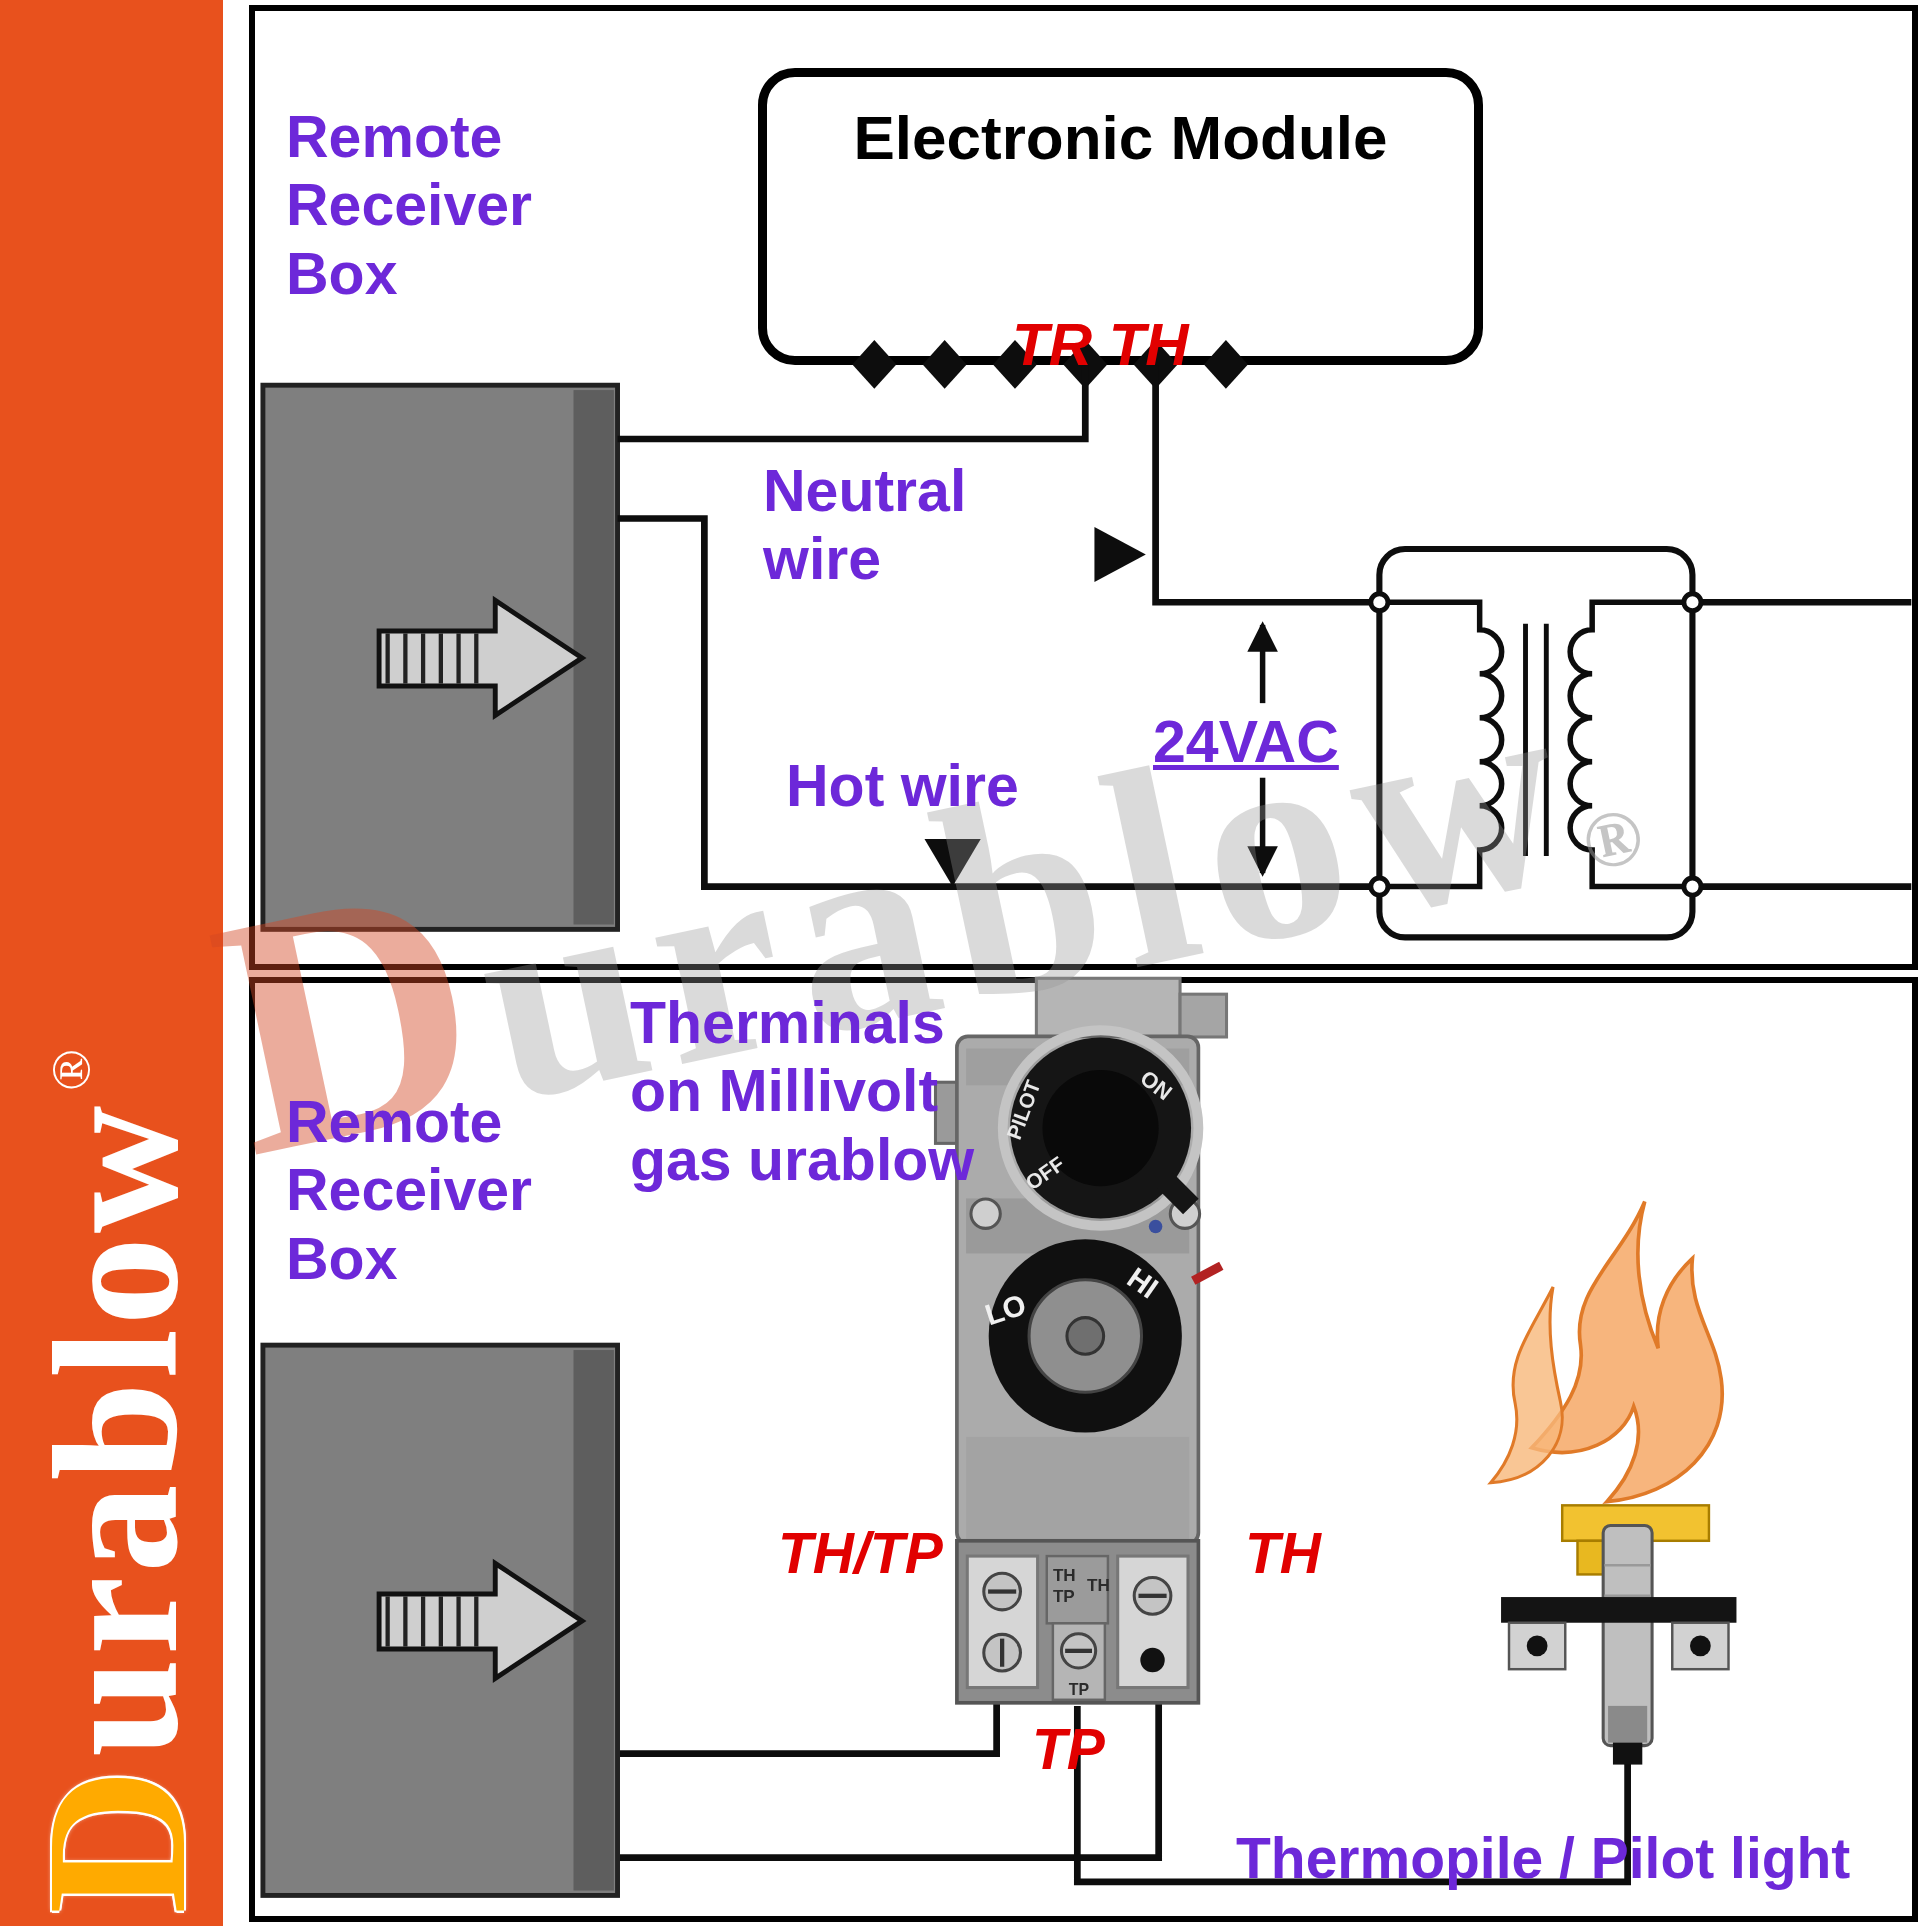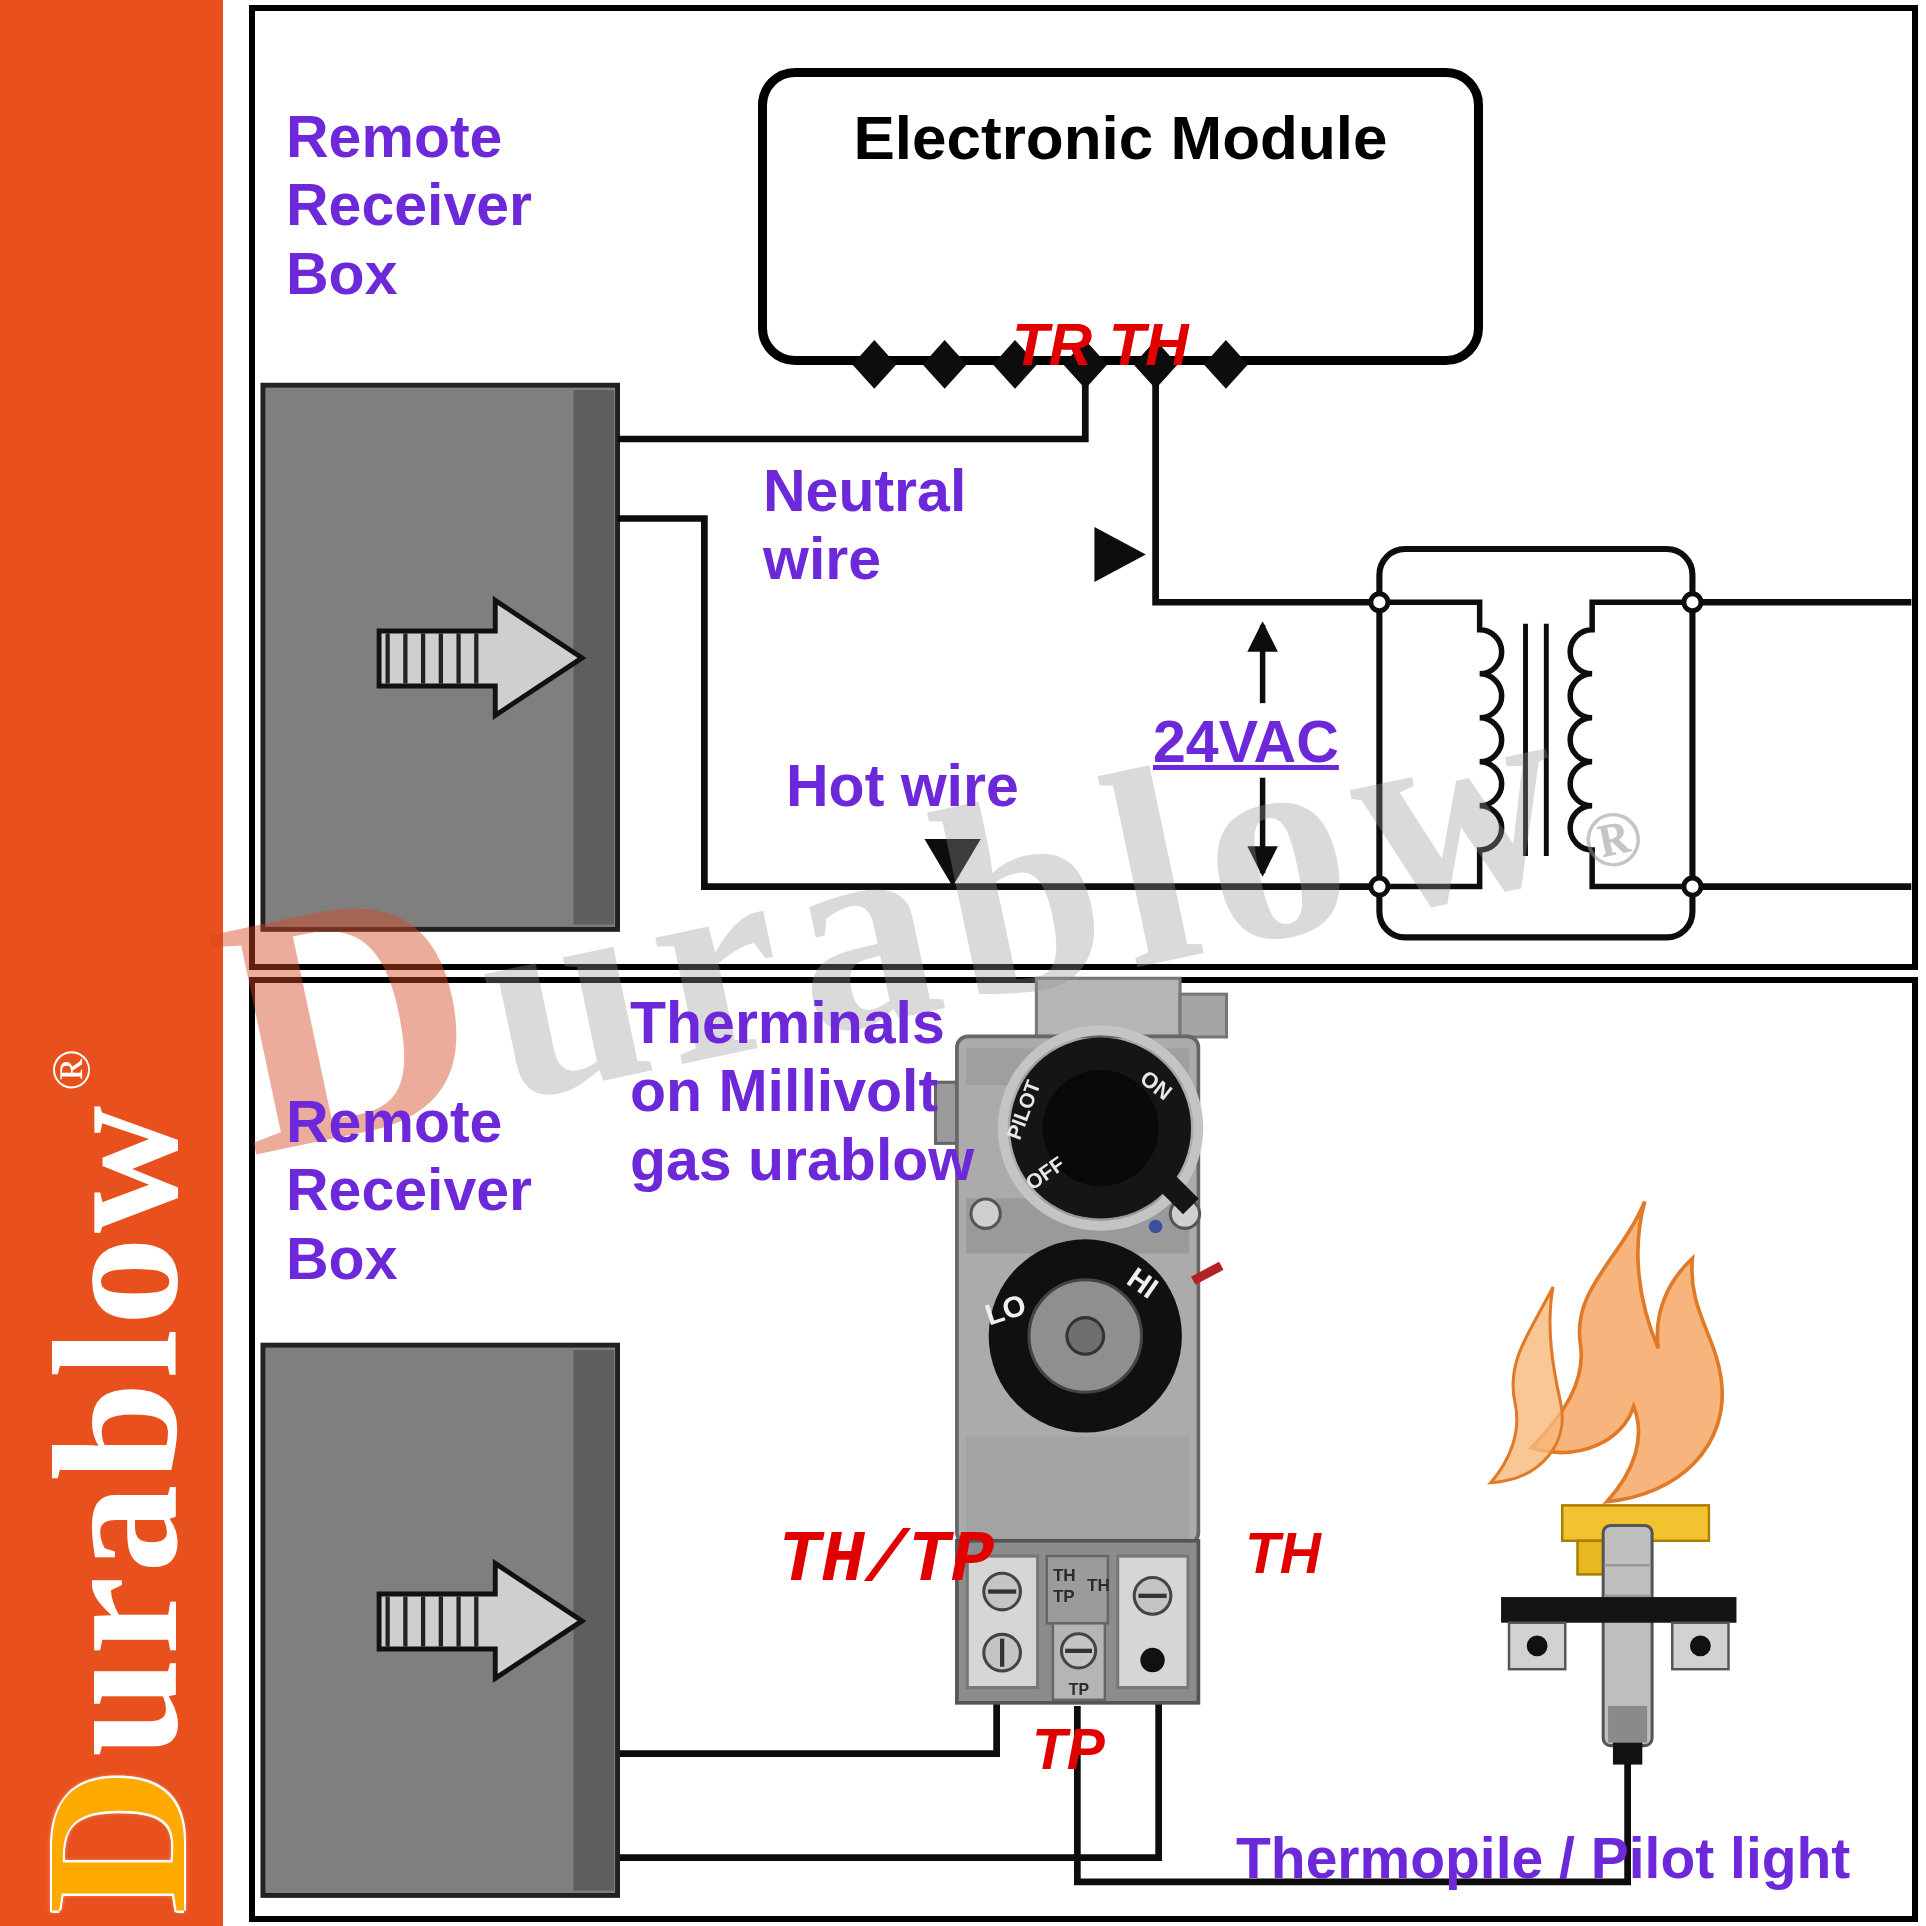--- a/index.html
+++ b/index.html
@@ -212,19 +212,19 @@
 wire</div>
   <div class="label" style="left:786px;top:752px;font-size:59px;">Hot wire</div>
   <div class="label" style="left:1153px;top:708px;font-size:59px;text-decoration:underline;">24VAC</div>
 
   <div class="label" style="left:630px;top:989px;font-size:59px;">Therminals
 on Millivolt
 gas urablow</div>
   <div class="label" style="left:286px;top:1088px;font-size:59px;">Remote
 Receiver
 Box</div>
-  <div class="label red" style="left:778px;top:1520px;font-size:72px;font-family:Liberation Mono, monospace;">TH/TP</div>
+  <div class="label red" style="left:778px;top:1520px;font-size:57px;">TH/TP</div>
   <div class="label red" style="left:1245px;top:1520px;font-size:57px;">TH</div>
   <div class="label red" style="left:1032px;top:1716px;font-size:57px;">TP</div>
   <div class="label" style="left:1212px;top:1825px;font-size:57px;margin-left:24px;">Thermopile / Pilot light</div>
 
 </div>
 
 
 </body></html>

